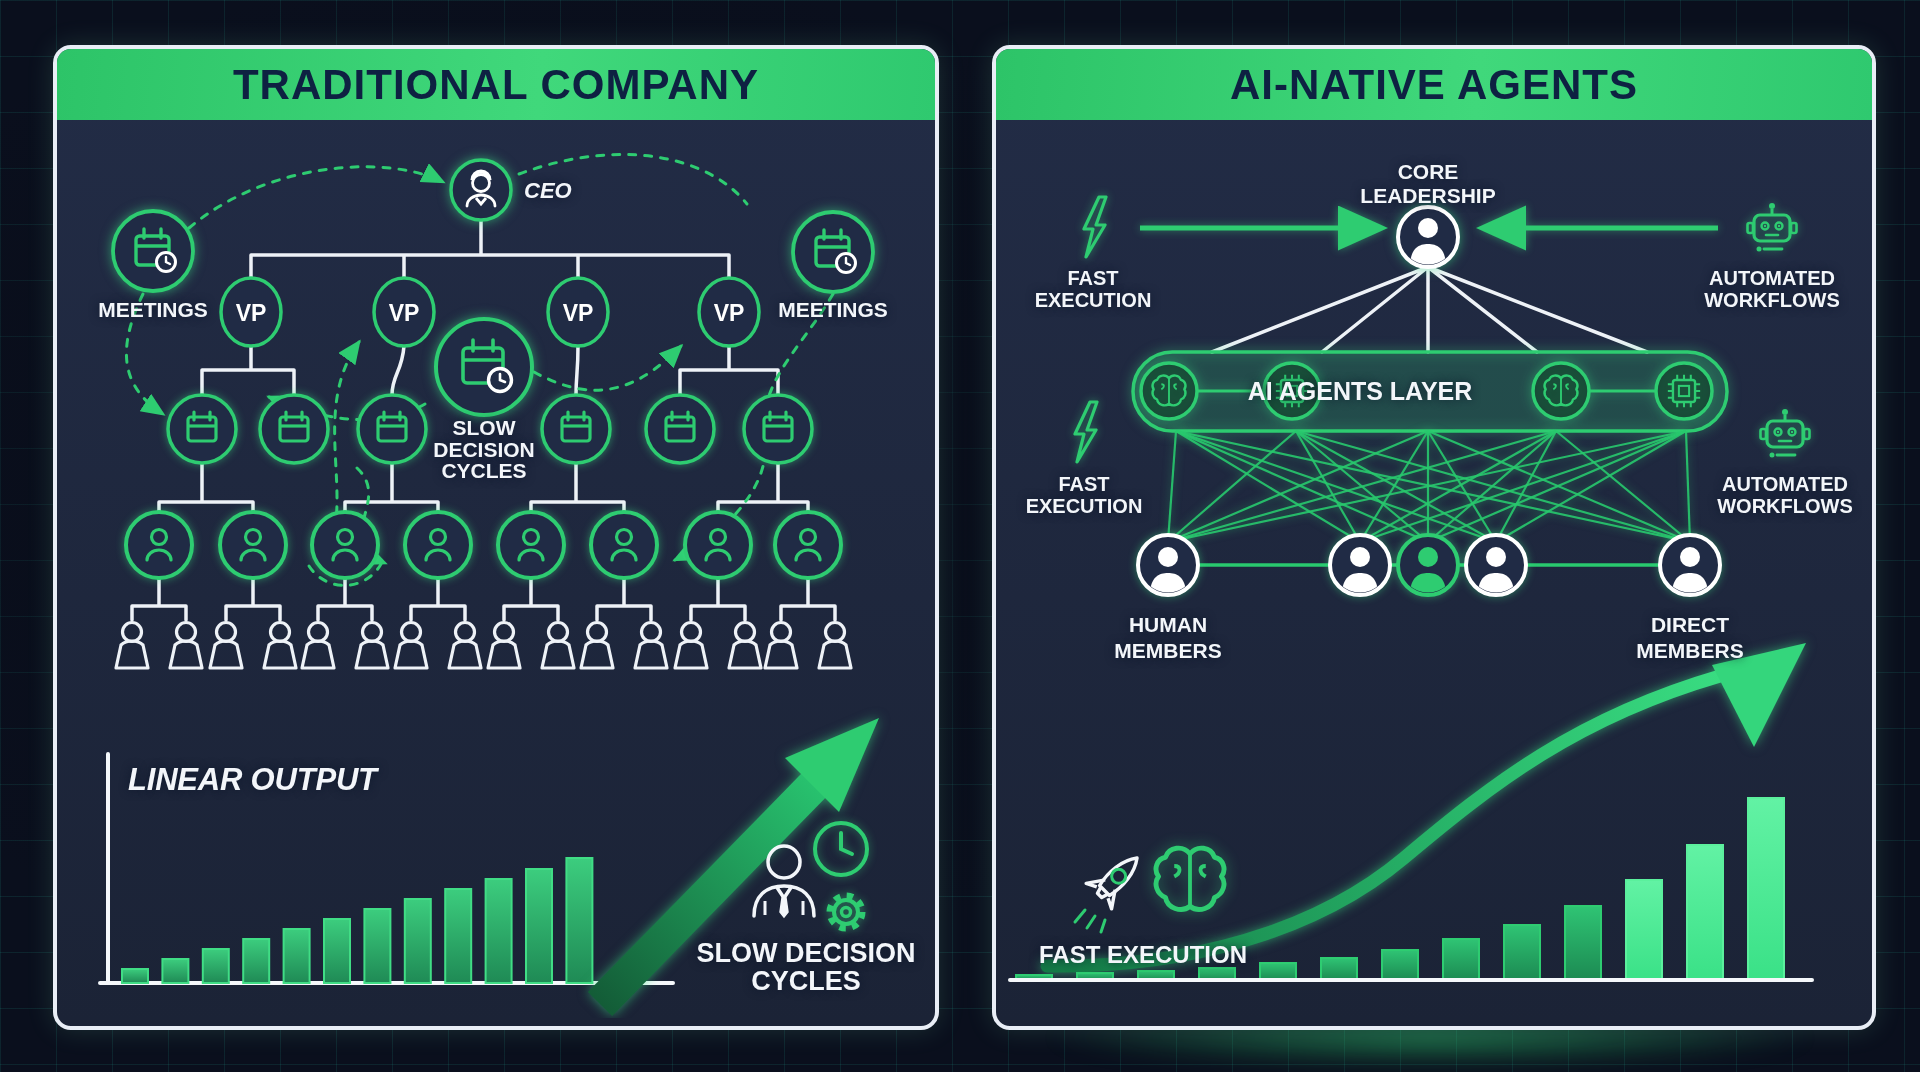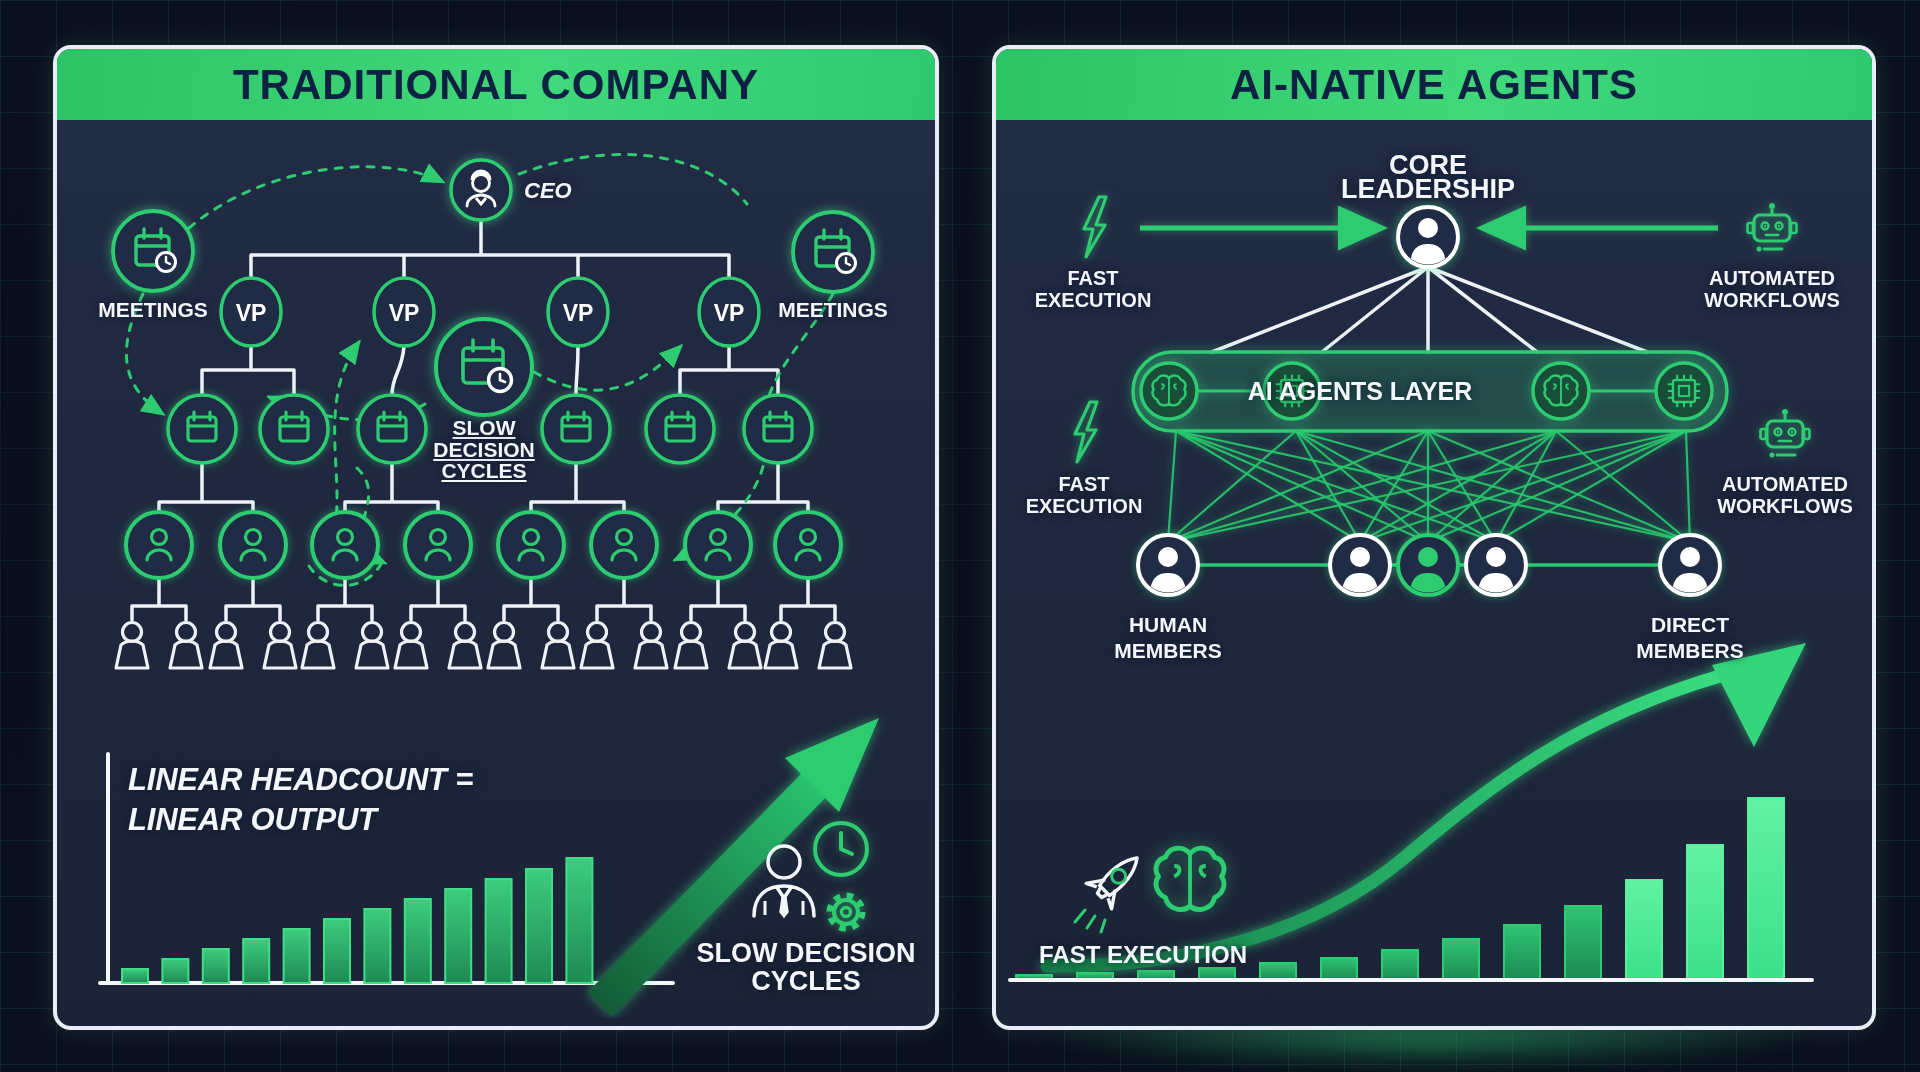--- a/index.html
+++ b/index.html
@@ -419,35 +419,34 @@
           <path d="M89,790 L79,802 M99,796 L91,808 M109,800 L105,812" stroke="#2ecc71" stroke-width="3" stroke-linecap="round" fill="none"></path>
         </g>
         <use href="#brain" transform="translate(194,760) scale(1.75)" class="softglow"></use>
       </svg>
     </div>
   </div>
 
   <div class="lab nocenter" style="left:524px;top:178px;font-size:22px;">CEO</div>
   <div class="lab" style="left:153px;top:298px;font-size:21px;">MEETINGS</div>
   <div class="lab" style="left:833px;top:298px;font-size:21px;">MEETINGS</div>
-  <div class="lab" style="left:484px;top:417px;font-size:21px;line-height:21.5px;text-decoration:underline;">
+  <div class="lab" style="left:484px;top:417px;font-size:21px;line-height:21.5px;">
     <div>SLOW</div>
     <div>DECISION</div>
     <div>CYCLES</div>
   </div>
   <div class="lab nocenter eq" style="left:128px;top:760px;">
-    <div>LINEAR HEADCOUNT =</div>
     <div>LINEAR OUTPUT</div>
   </div>
   <div class="lab" style="left:806px;top:939px;font-size:27px;line-height:28px;">
     <div>SLOW DECISION</div>
     <div>CYCLES</div>
   </div>
 
-  <div class="lab" style="left:1428px;top:153px;font-size:27px;line-height:24px;">
+  <div class="lab" style="left:1428px;top:160px;font-size:21px;line-height:24px;">
     <div>CORE</div>
     <div>LEADERSHIP</div>
   </div>
   <div class="lab" style="left:1093px;top:267px;font-size:20px;line-height:22px;">
     <div>FAST</div>
     <div>EXECUTION</div>
   </div>
   <div class="lab" style="left:1772px;top:267px;font-size:20px;line-height:22px;">
     <div>AUTOMATED</div>
     <div>WORKFLOWS</div>

